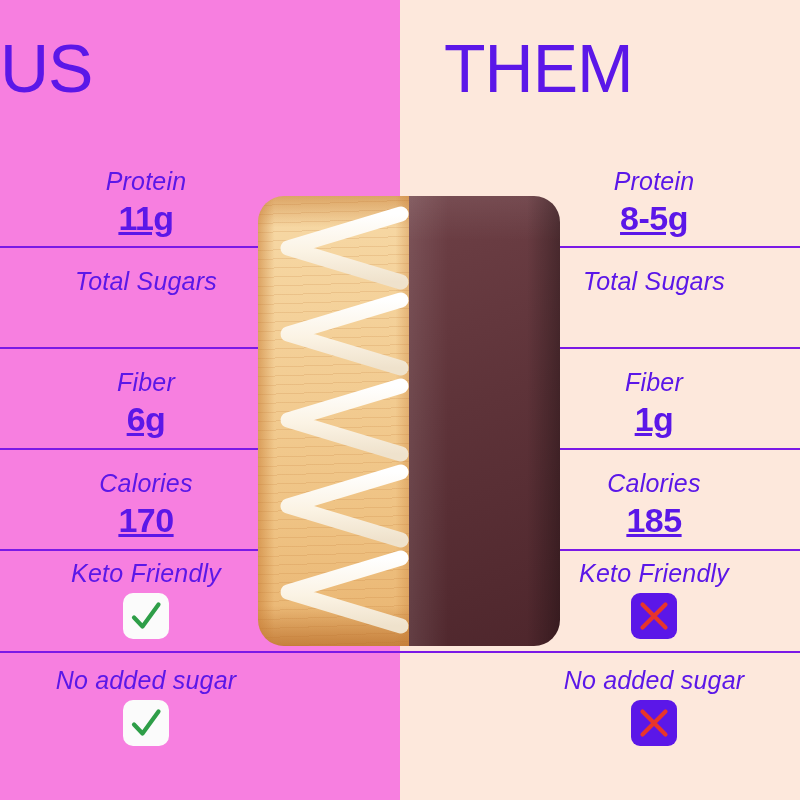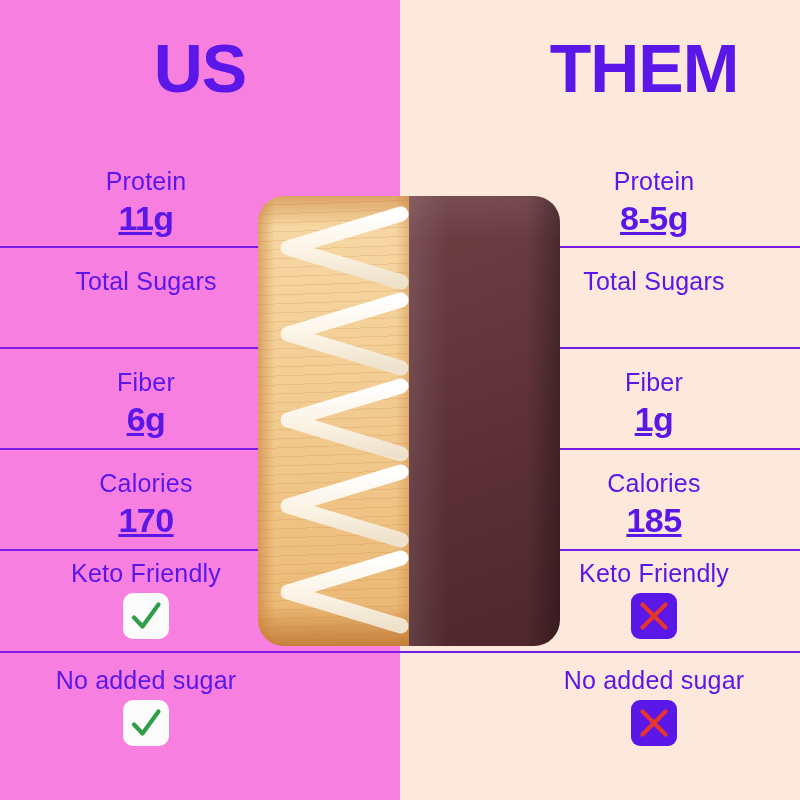--- a/index.html
+++ b/index.html
@@ -5,34 +5,34 @@
   html,body{margin:0;padding:0;}
   body{width:800px;height:800px;overflow:hidden;font-family:"Liberation Sans",sans-serif;}
 
   #board{position:relative;width:800px;height:800px;overflow:hidden;background:#FDE8DC;}
 
   .half{position:absolute;top:0;height:800px;width:400px;}
   .half.left{left:0;background:#F77FE0;}
   .half.right{left:400px;background:#FDE8DC;}
 
   
-  .hdr{position:absolute;top:34px;width:400px;text-align:center;
-       font-size:68px;line-height:68px;font-weight:bold;color:#5B17E8;
+  .hdr{position:absolute;top:34px;width:400px;text-align:left;
+       font-size:68px;line-height:68px;font-weight:normal;color:#5B17E8;
        letter-spacing:-1px;}
   .hdr.left{left:0;}
   .hdr.right{left:400px;margin-left:44px;}
 
   
   .divider{position:absolute;left:0;width:800px;height:2px;background:#7B19E6;}
 
   
   .cell{position:absolute;width:292px;text-align:center;color:#5B17E8;}
   .cell.left{left:0;}
   .cell.right{left:508px;}
-  .cell .lbl{font-size:25px;line-height:30px;font-weight:normal;letter-spacing:.2px;}
+  .cell .lbl{font-size:25px;line-height:30px;font-weight:normal;letter-spacing:.2px;font-style:italic;}
   .cell .val{font-size:34px;line-height:40px;font-weight:bold;margin-top:2px;letter-spacing:-.5px;text-decoration:underline;}
 
   
   .badge{display:inline-block;margin-top:5px;width:46px;height:46px;}
   .badge.check{background:#FBFBFB;border-radius:10px;position:relative;}
   .badge.check .gl{position:absolute;left:0;top:0;width:46px;height:46px;}
   .badge.cross{background:#5B17E8;border-radius:9px;position:relative;}
   .badge.cross .gl{position:absolute;left:0;top:0;width:46px;height:46px;}
 
   

